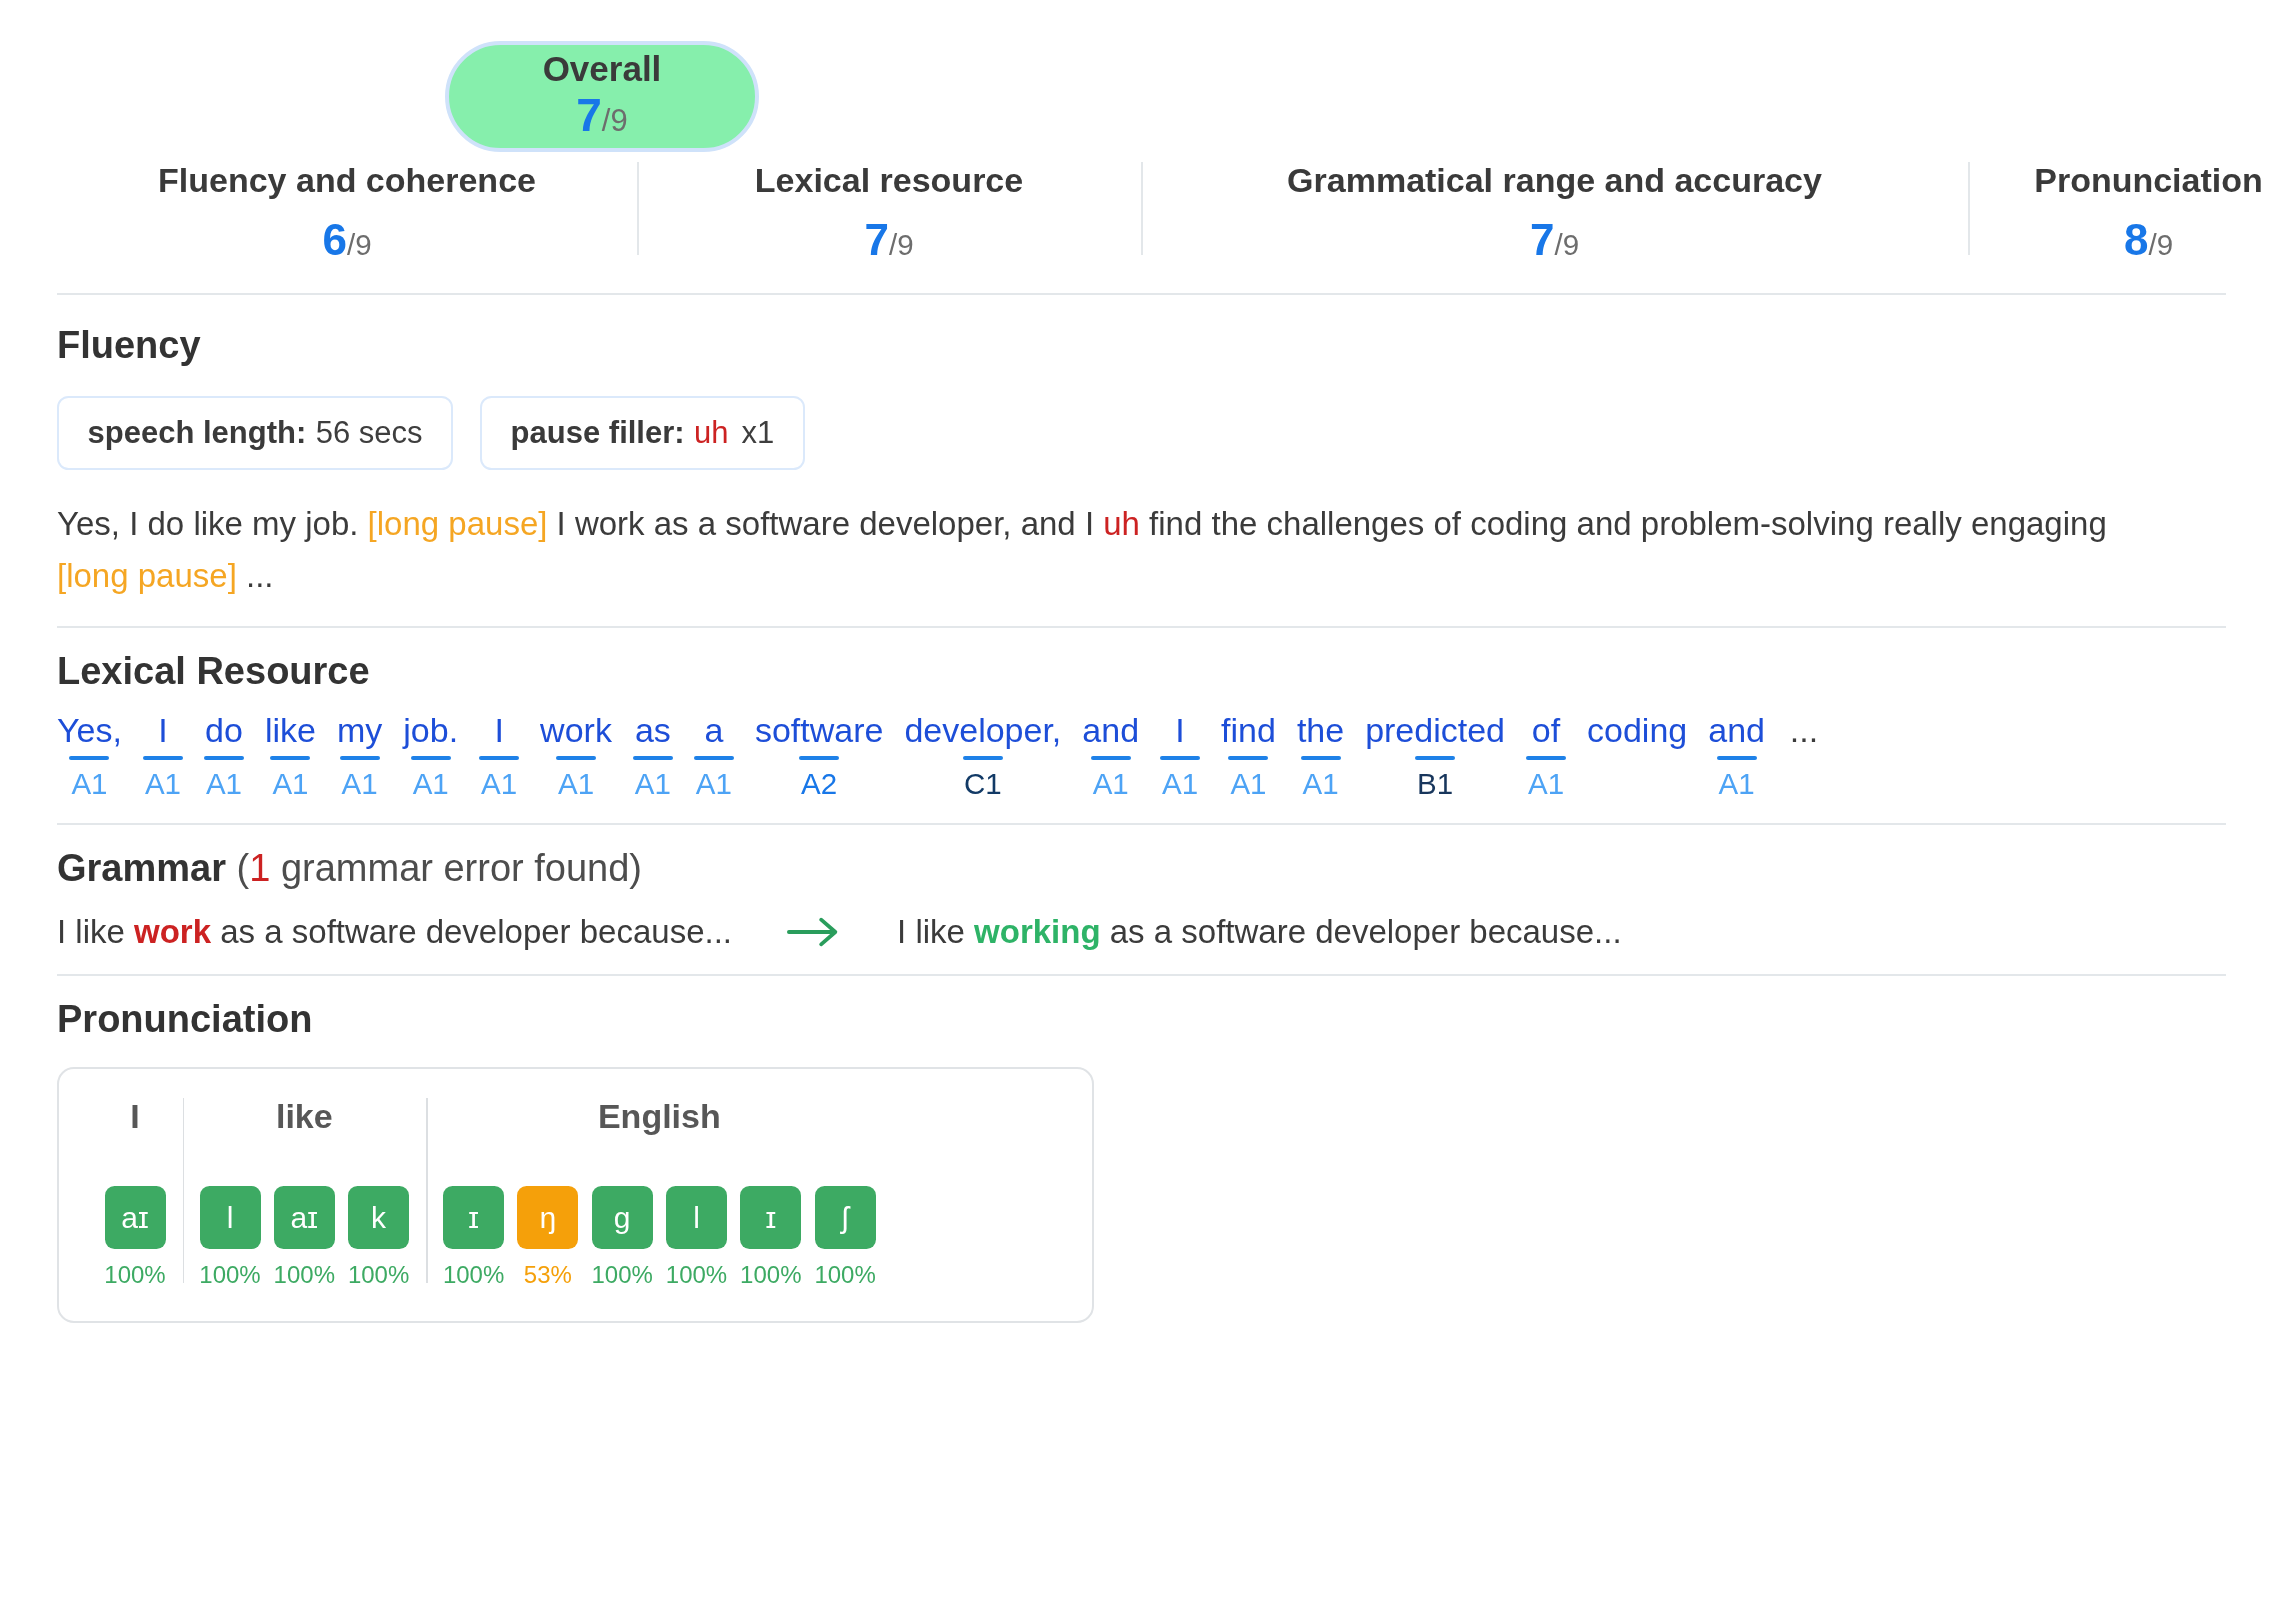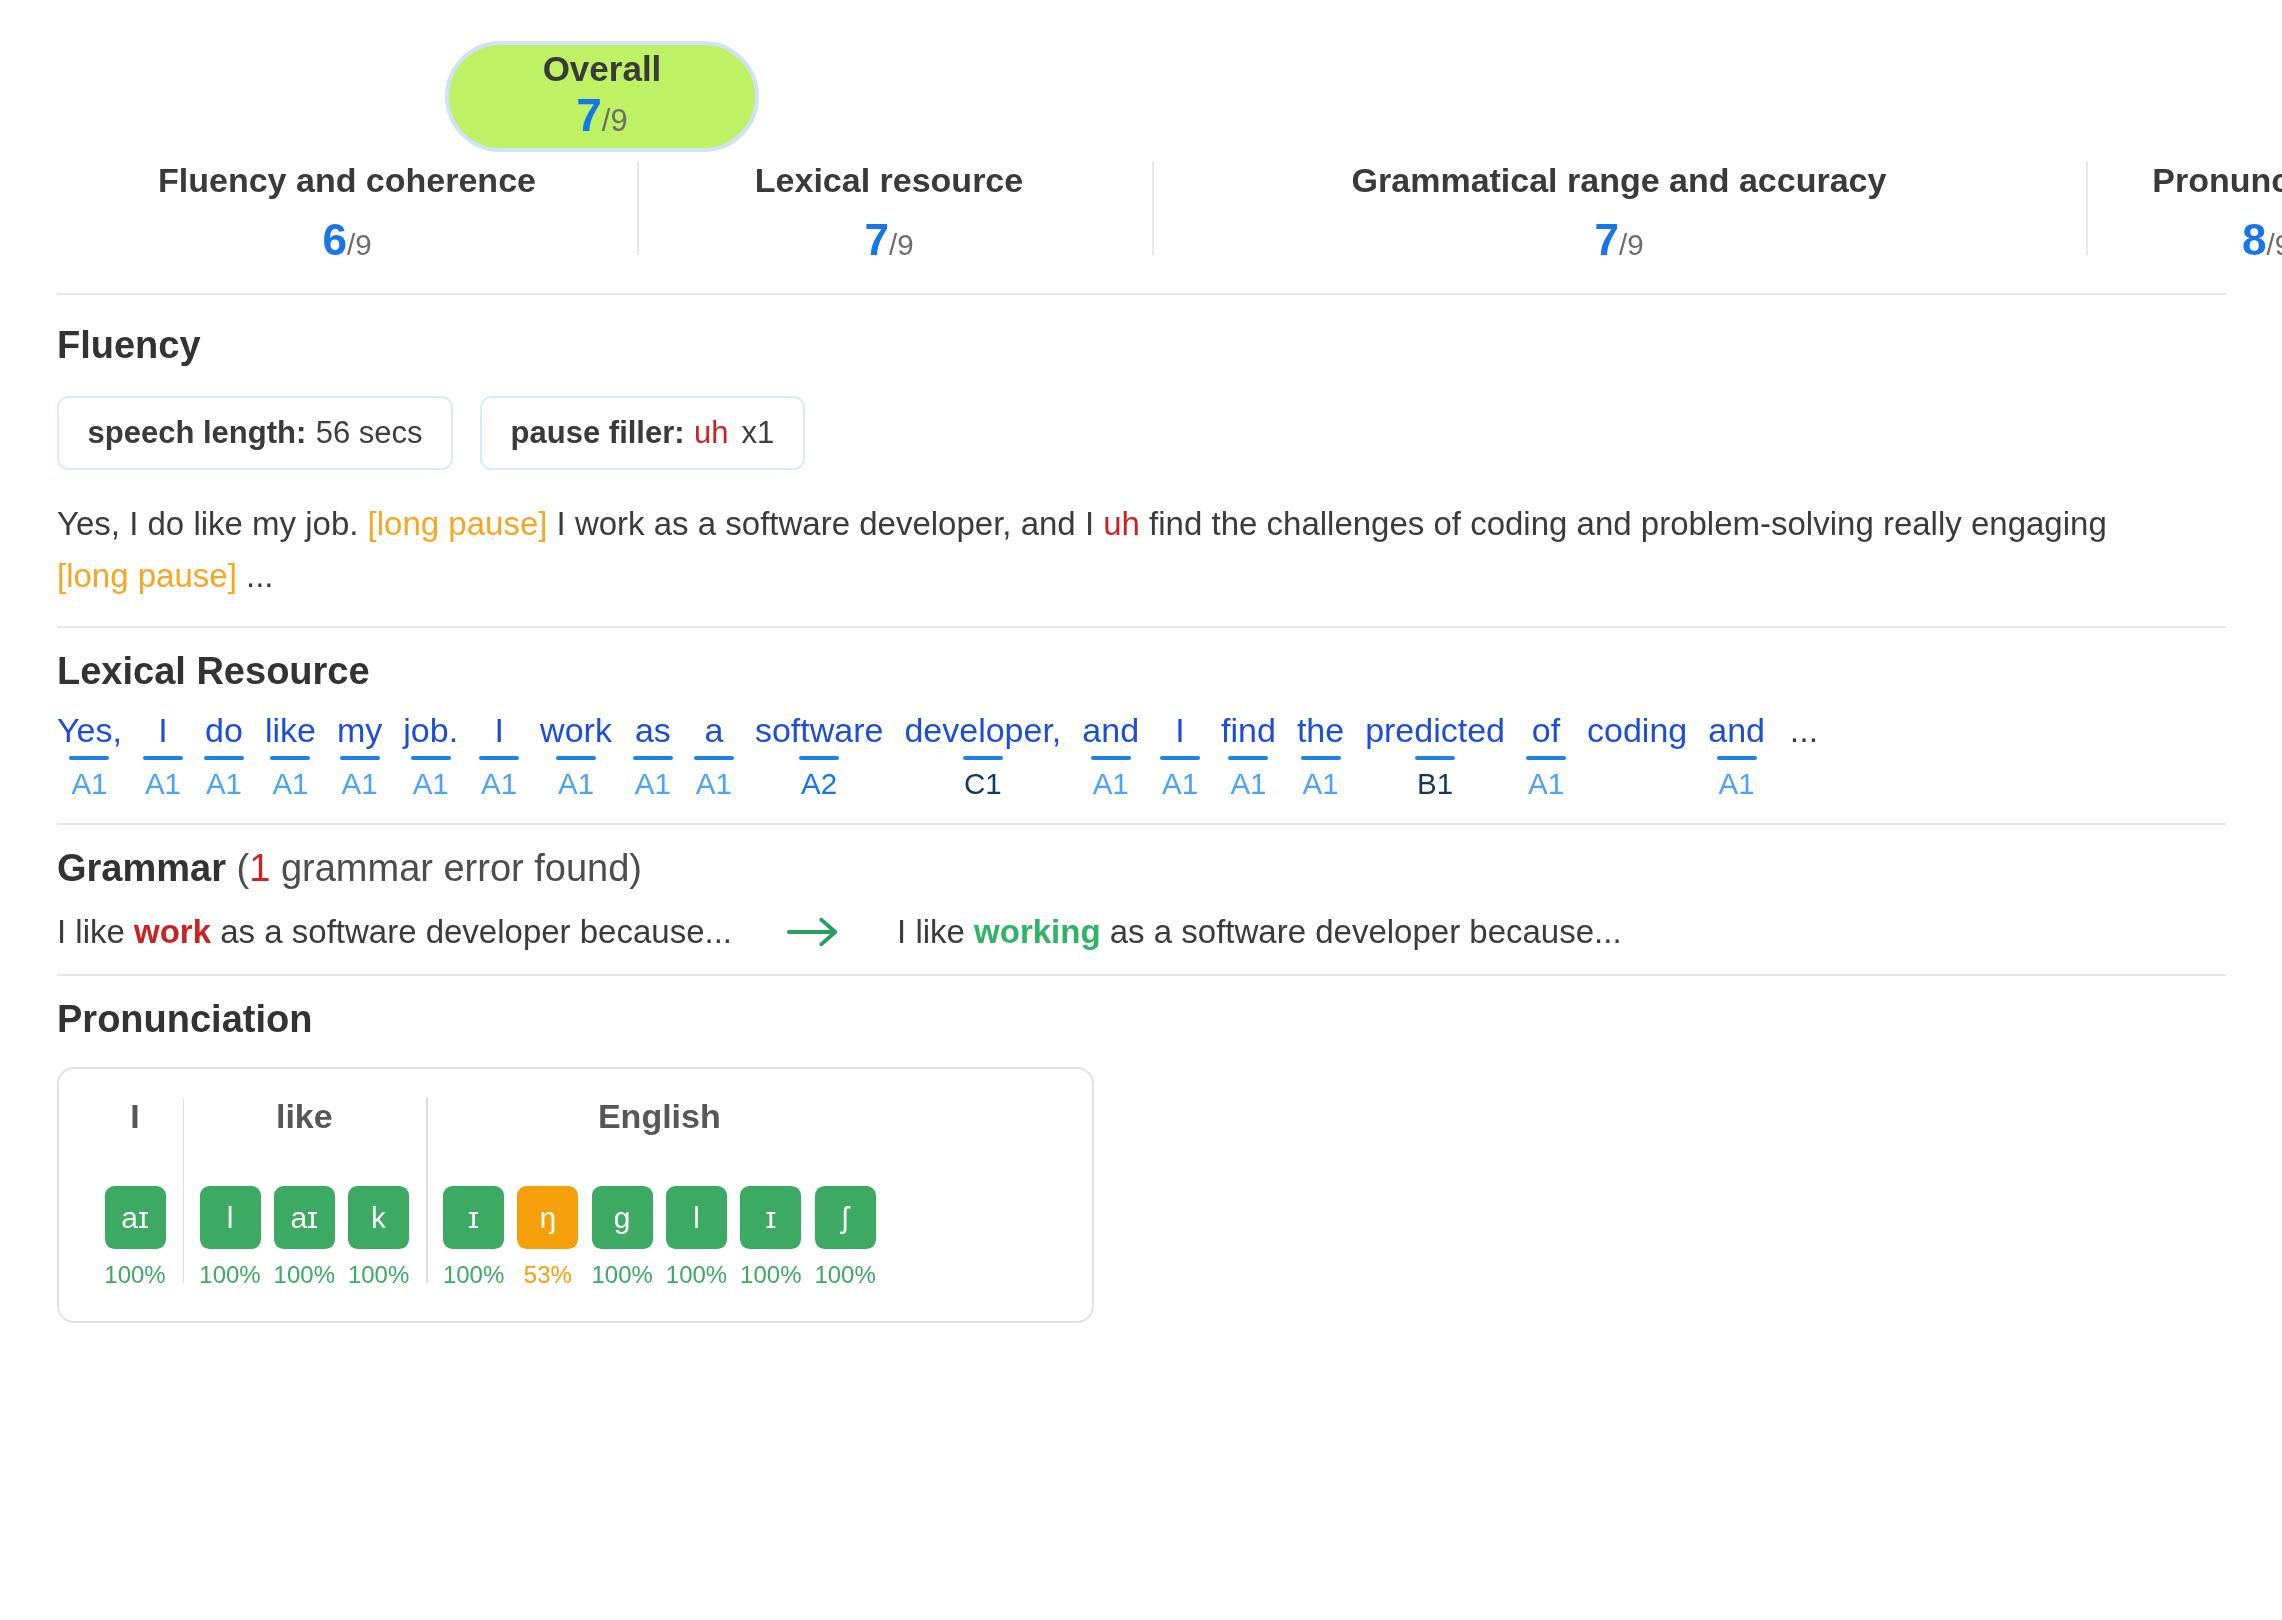--- a/index.html
+++ b/index.html
@@ -46,21 +46,21 @@
     margin-left: 388px;
     width: 314px;
     height: 111px;
     border: 4.8px solid #cfe2fa;
     border-radius: 67px;
     box-sizing: border-box;
     display: flex;
     flex-direction: column;
     align-items: center;
     justify-content: center;
-    background: #bef264;
+    background: #86efac;
   }
   .overall-label {
     font-size: 35px;
     font-weight: 700;
     color: #3a3a3a;
     line-height: 1.08;
   }
   .overall-score {
     line-height: 1.12;
     margin-top: 1.9px;
@@ -107,21 +107,21 @@
   }
   .criterion-score {
     margin-top: 11.4px;
     line-height: 1.2;
   }
   .criterion-score .score-num { font-size: 44px; }
   .criterion-score .score-den { font-size: 29.5px; }
 
   .c-fluency    { width: 580px; }
   .c-lexical    { width: 504px; }
-  .c-grammar    { width: 934px; margin-left: 11px; }
+  .c-grammar    { width: 827px; }
   .c-pronounce  { width: 361px; }
 
   .hr {
     height: 1.9px;
     background: #e3e7ea;
     margin: 13.3px 0 0 0;
   }
 
   
   .sec-head {

